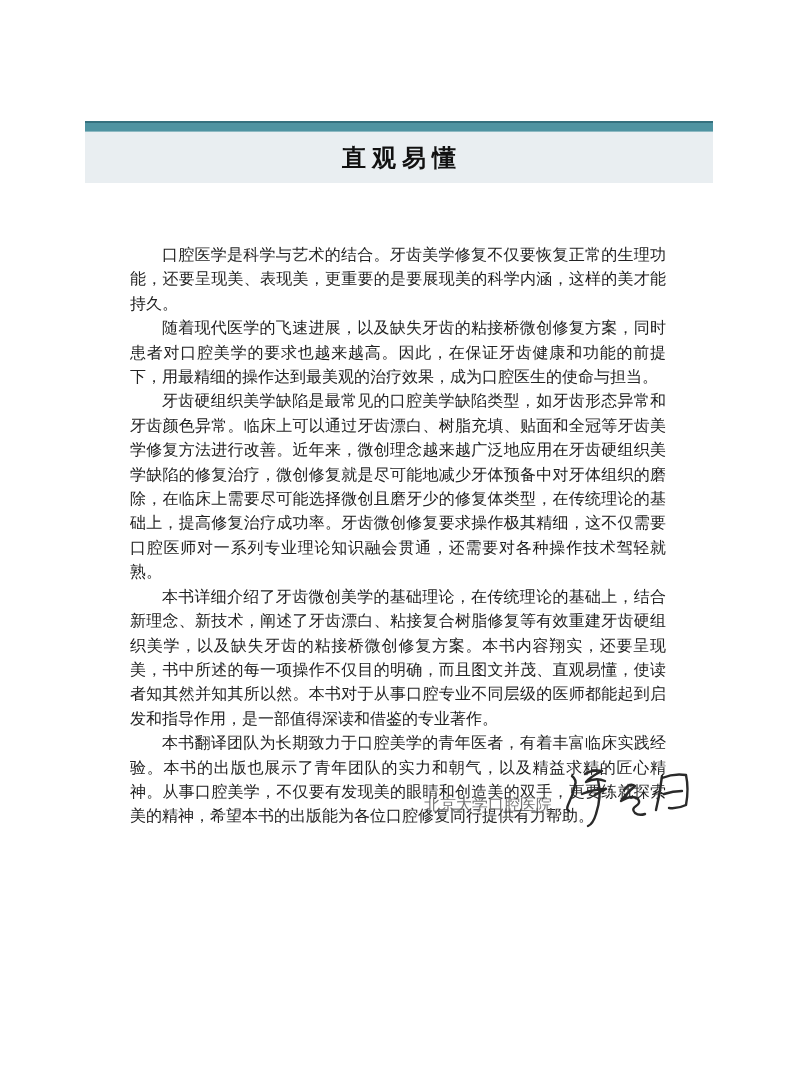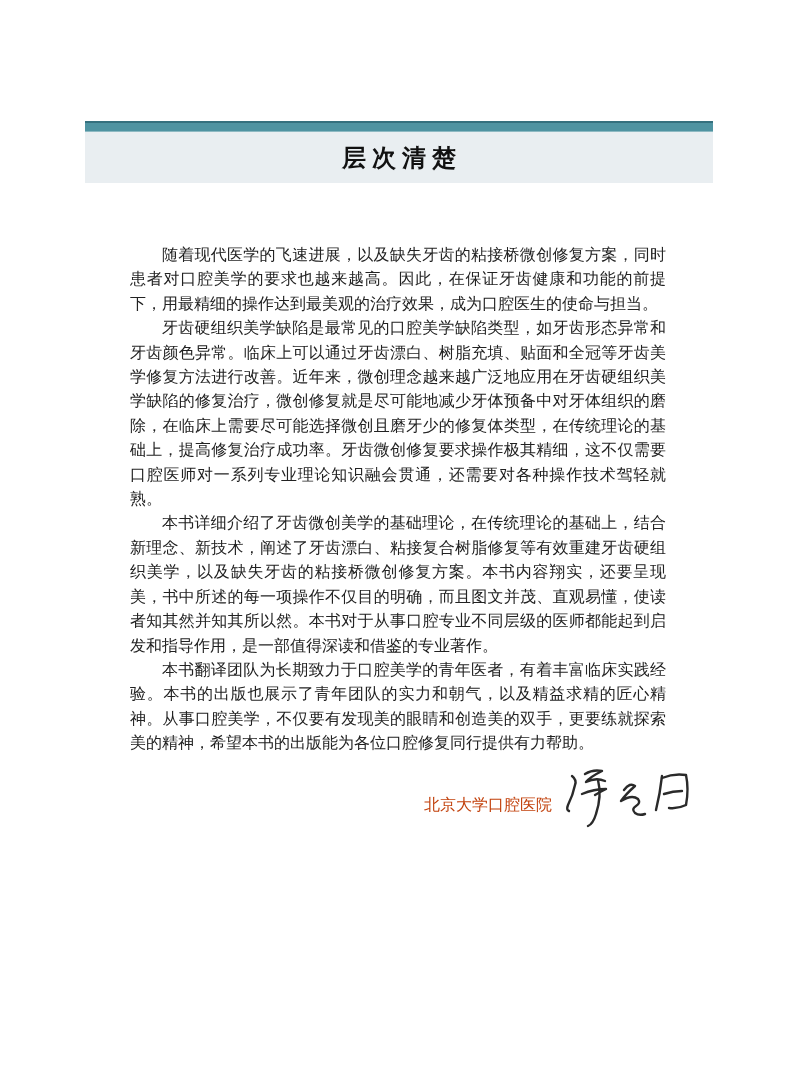--- a/index.html
+++ b/index.html
@@ -57,21 +57,21 @@
   .signature-row{
     position:absolute;
     top:760px;
     right:92px;
     display:flex;
     align-items:center;
     gap:6px;
   }
   .affiliation{
     font-size:16px;
-    color:#c2410c;
+    color:#737373;
     position:relative;
     top:6px;
     white-space:nowrap;
   }
   .handwritten-signature svg{display:block;}
   .handwritten-signature path{
     fill:none;
     stroke:#2a2a2a;
     stroke-width:2.4;
     stroke-linecap:round;
@@ -79,25 +79,26 @@
   }
 </style>
 </head>
 <body>
 
 <div class="page">
 
   <div class="header-box">
     <div class="accent-bar"></div>
     <div class="title-band">
-      <span class="page-title">层次清楚</span>
+      <span class="page-title">直观易懂</span>
     </div>
   </div>
 
   <div class="content">
+    <p>口腔医学是科学与艺术的结合。牙齿美学修复不仅要恢复正常的生理功能，还要呈现美、表现美，更重要的是要展现美的科学内涵，这样的美才能持久。</p>
     <p>随着现代医学的飞速进展，以及缺失牙齿的粘接桥微创修复方案，同时患者对口腔美学的要求也越来越高。因此，在保证牙齿健康和功能的前提下，用最精细的操作达到最美观的治疗效果，成为口腔医生的使命与担当。</p>
     <p>牙齿硬组织美学缺陷是最常见的口腔美学缺陷类型，如牙齿形态异常和牙齿颜色异常。临床上可以通过牙齿漂白、树脂充填、贴面和全冠等牙齿美学修复方法进行改善。近年来，微创理念越来越广泛地应用在牙齿硬组织美学缺陷的修复治疗，微创修复就是尽可能地减少牙体预备中对牙体组织的磨除，在临床上需要尽可能选择微创且磨牙少的修复体类型，在传统理论的基础上，提高修复治疗成功率。牙齿微创修复要求操作极其精细，这不仅需要口腔医师对一系列专业理论知识融会贯通，还需要对各种操作技术驾轻就熟。</p>
     <p>本书详细介绍了牙齿微创美学的基础理论，在传统理论的基础上，结合新理念、新技术，阐述了牙齿漂白、粘接复合树脂修复等有效重建牙齿硬组织美学，以及缺失牙齿的粘接桥微创修复方案。本书内容翔实，还要呈现美，书中所述的每一项操作不仅目的明确，而且图文并茂、直观易懂，使读者知其然并知其所以然。本书对于从事口腔专业不同层级的医师都能起到启发和指导作用，是一部值得深读和借鉴的专业著作。</p>
     <p>本书翻译团队为长期致力于口腔美学的青年医者，有着丰富临床实践经验。本书的出版也展示了青年团队的实力和朝气，以及精益求精的匠心精神。从事口腔美学，不仅要有发现美的眼睛和创造美的双手，更要练就探索美的精神，希望本书的出版能为各位口腔修复同行提供有力帮助。</p>
   </div>
 
   <div class="signature-row">
     <span class="affiliation">北京大学口腔医院</span>
     <span class="handwritten-signature" aria-label="handwritten signature">
       <svg width="150" height="78" viewBox="0 0 150 78">

